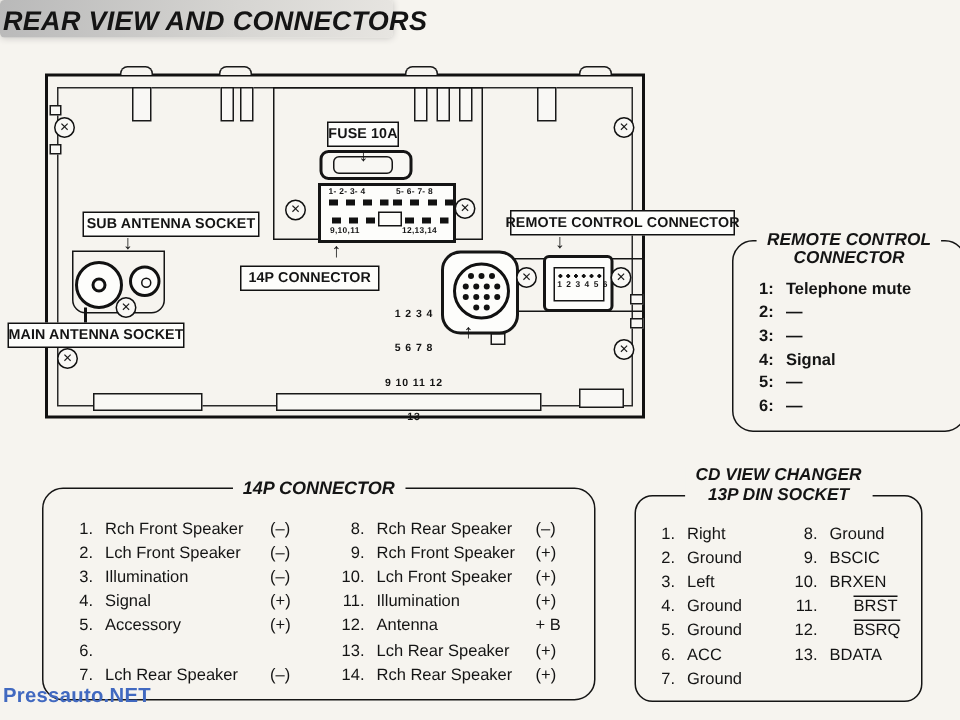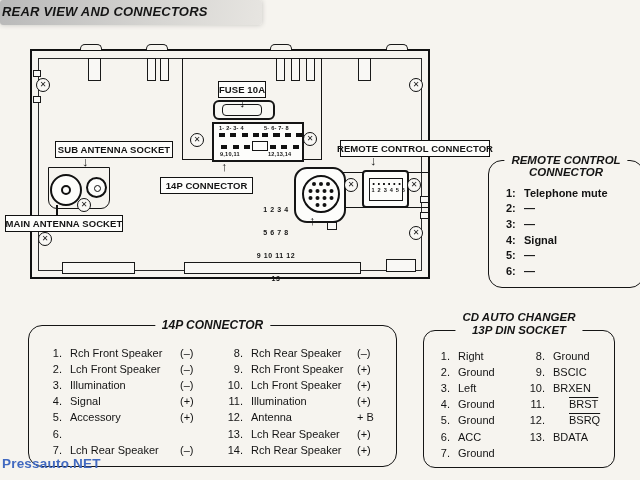--- a/index.html
+++ b/index.html
@@ -2,21 +2,21 @@
 <html><head>
 <meta charset="utf-8">
 <style>
   html,body{margin:0;padding:0;background:#e8e6e2;}
   #page{position:relative;width:640px;height:480px;background:#f6f4ef;overflow:hidden;
         font-family:"Liberation Sans", sans-serif;color:#141414;}
   .abs{position:absolute;}
   
   #title-smudge{left:0;top:3;width:262px;height:25px;background:linear-gradient(100deg,#b9b9b9,#d6d5d2 60%,#e7e5e1);
         border-radius:3px;box-shadow:0 0 5px #c4c3c0;}
-  #page-title{left:2px;top:4px;font-size:13px;font-weight:800;font-style:italic;letter-spacing:.2px;white-space:nowrap;}
+  #page-title{left:2px;top:4px;font-size:18px;font-weight:800;font-style:italic;letter-spacing:.2px;white-space:nowrap;}
   
   .line-box{border:1.6px solid #151515;box-sizing:border-box;}
   .lbl{background:#fdfdfb;border:1.8px solid #111;box-sizing:border-box;display:flex;align-items:center;justify-content:center;
        font-size:9.5px;font-weight:700;white-space:nowrap;letter-spacing:.1px;z-index:6;}
   .screw{width:14px;height:14px;border:1.6px solid #111;border-radius:50%;box-sizing:border-box;background:#f9f8f5;
          display:flex;align-items:center;justify-content:center;font-size:8px;line-height:8px;z-index:4;}
   .screw::after{content:"\2715";}
   .ar{font-size:13px;font-weight:700;z-index:7;line-height:12px;}
   .ar-d::after{content:"\2193";}
   .ar-u::after{content:"\2191";}
@@ -258,21 +258,21 @@
       <div class="trow">
           <span class="tn" style="width:24px">14.</span>
           <span class="tl">Rch Rear Speaker</span>
           <span class="tp">(+)</span>
         </div>
     </div>
   </div>
 
   <div class="abs panel" style="left:423px;top:330px;width:192px;height:138px;border-radius:12px;">
     <div class="panel-title" style="top:-20px;font-size:11.5px;line-height:12.5px;">
-      <div>CD AUTO CHANGER</div>
+      <div>CD VIEW CHANGER</div>
       <div>13P DIN SOCKET</div>
     </div>
     <div class="abs" style="left:10px;top:17px;width:86px;">
       <div class="trow">
           <span class="tn" style="width:16px">1.</span>
           <span class="tl">Right</span>
         </div>
       <div class="trow">
           <span class="tn" style="width:16px">2.</span>
           <span class="tl">Ground</span>

